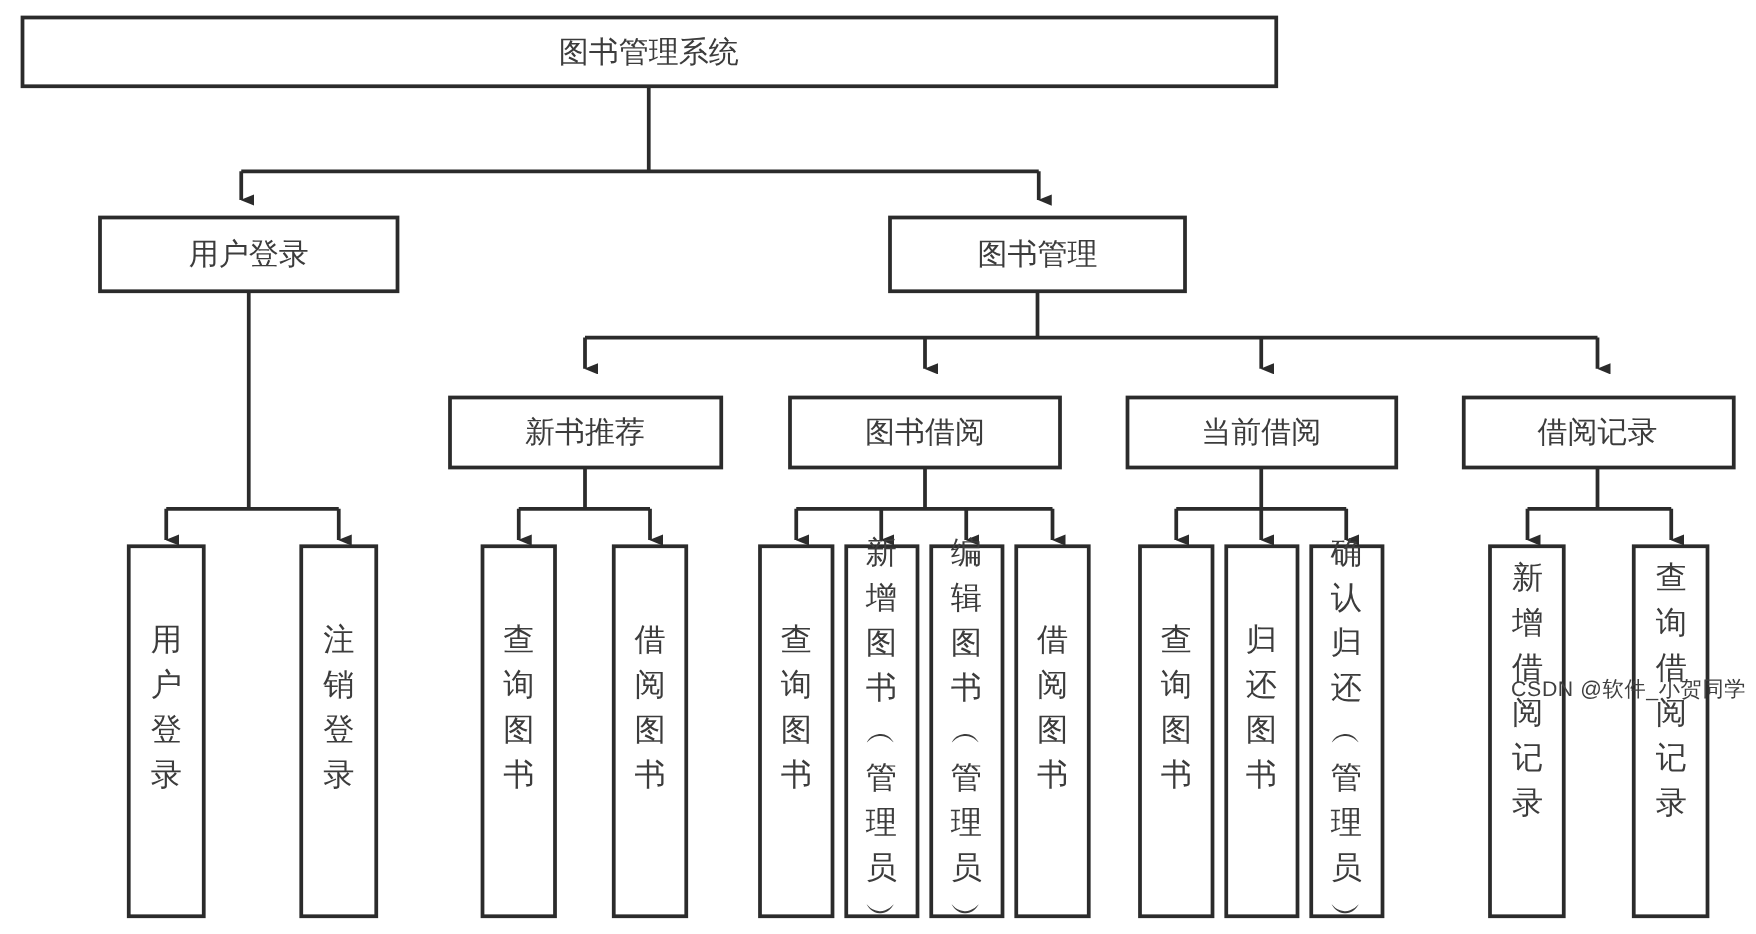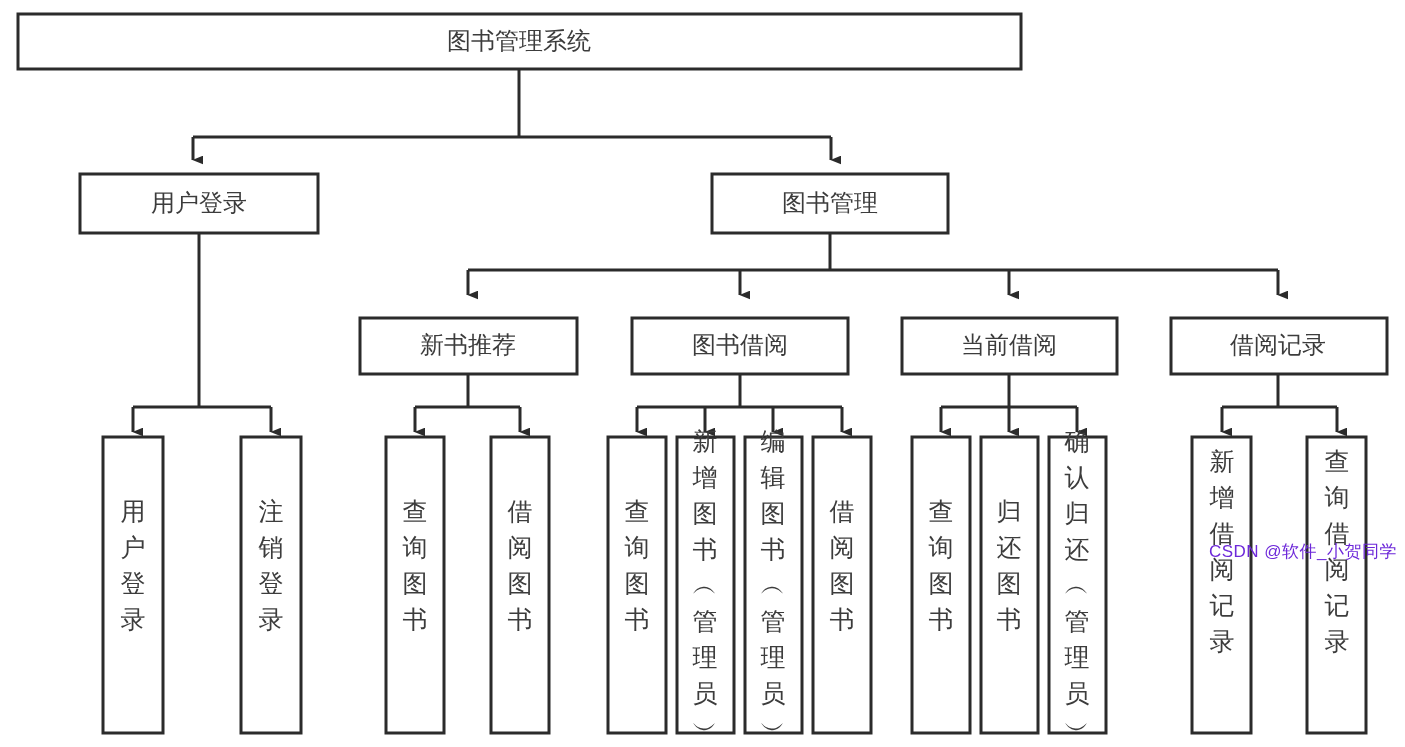--- a/index.html
+++ b/index.html
@@ -14,21 +14,21 @@
   .node-label{
     fill:#3c3c3c;
     font-family:"Liberation Sans","DejaVu Sans",sans-serif;
     text-anchor:middle;
   }
   .lbl-h{font-size:24px;dominant-baseline:middle;}
   .lbl-v{font-size:25px;}
   .watermark{
     position:absolute;right:8px;bottom:6px;
     font-family:"Liberation Sans","DejaVu Sans",sans-serif;
-    font-size:17px;color:#6d28d9;white-space:nowrap;letter-spacing:.5px;
+    font-size:17px;color:#404040;white-space:nowrap;letter-spacing:.5px;
   }
 </style>
 </head>
 <body>
 
 <div id="diagram-root">
 
   <svg class="flow" viewBox="0 0 1405 747" xmlns="http://www.w3.org/2000/svg">
     <defs>
       <marker id="arrowhead" markerWidth="9" markerHeight="11" refX="4.5" refY="10.4" orient="auto" markerUnits="userSpaceOnUse">

